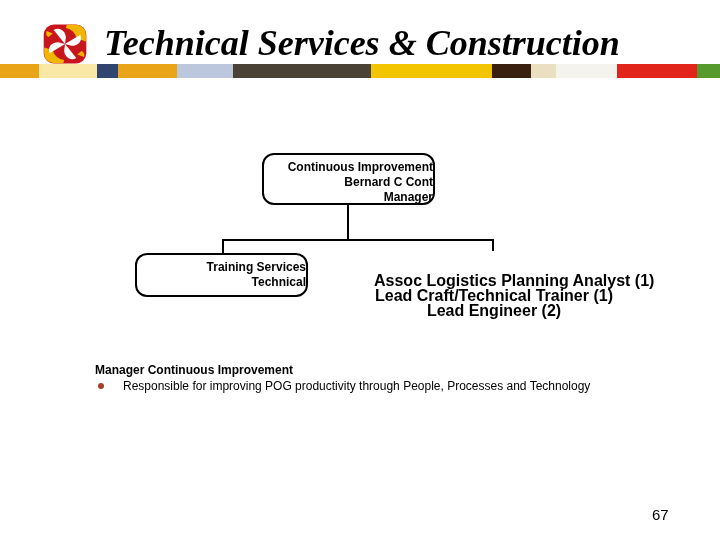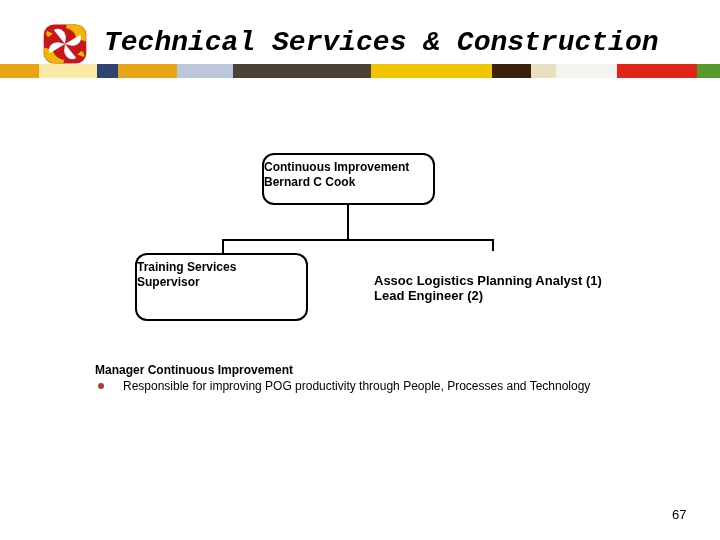--- a/index.html
+++ b/index.html
@@ -17,67 +17,67 @@
   
   .logo {
     position: absolute;
     left: 43px; top: 24px;
     width: 44px; height: 40px;
   }
   .slide-title {
     position: absolute;
     left: 104px; top: 26px;
     width: 560px;
-    font-family: Liberation Mono, monospace;
+    font-family: Liberation Serif, serif;
     font-style: italic;
     font-weight: bold;
-    font-size: 28px;
+    font-size: 36px;
     line-height: 34px;
     white-space: nowrap;
   }
 
   
   .color-band {
     position: absolute;
     left: 0; top: 64px;
     width: 720px; height: 14px;
     display: flex;
   }
   .color-band .seg { height: 100%; }
 
   
   .org-box {
     position: absolute;
     background: #ffffff;
     border: 2px solid #000;
     border-radius: 12px;
-    text-align: left;
+    text-align: right;
     font-weight: bold;
     font-size: 12px;
     line-height: 15px;
     padding-top: 5px;
   }
   .org-box-root { left: 262px; top: 153px; width: 173px; height: 52px; }
-  .org-box-left { left: 135px; top: 253px; width: 173px; height: 68px; }
+  .org-box-left { left: 135px; top: 253px; width: 173px; height: 44px; }
 
   
   .conn { position: absolute; background: #000; }
   .conn-v-root { left: 347px; top: 205px; width: 2px; height: 36px; }
   .conn-h      { left: 222px; top: 239px; width: 272px; height: 2px; }
   .conn-v-left { left: 222px; top: 239px; width: 2px; height: 15px; }
   .conn-v-right{ left: 492px; top: 239px; width: 2px; height: 12px; }
 
   
   .staff-list {
     position: absolute;
     left: 374px; top: 273px;
     width: 240px;
-    text-align: left;
+    text-align: center;
     font-weight: bold;
-    font-size: 13px;
+    font-size: 16px;
     line-height: 15px;
     white-space: nowrap;
   }
   .staff-list div { width: 100%; }
 
   
   .notes-heading {
     position: absolute;
     left: 95px; top: 363px;
     font-weight: bold;
@@ -97,22 +97,22 @@
     flex: 0 0 auto;
   }
   .notes-bullet-text {
     font-size: 12px;
     line-height: 14px;
     white-space: nowrap;
   }
 
   .page-number {
     position: absolute;
-    left: 672px; top: 508px;
-    font-size: 13px;
+    left: 652px; top: 508px;
+    font-size: 15px;
     line-height: 13px;
   }
 </style>
 </head>
 <body>
 
 <div class="slide">
 
   <div class="logo">
     <svg viewBox="0 0 100 92" width="44" height="40" xmlns="http://www.w3.org/2000/svg">
@@ -147,30 +147,32 @@
     <div class="seg" style="width: 23px; background-color: rgb(86, 154, 46);"></div>
   </div>
 
   <div class="conn conn-v-root"></div>
   <div class="conn conn-h"></div>
   <div class="conn conn-v-left"></div>
   <div class="conn conn-v-right"></div>
 
   <div class="org-box org-box-root">
     <div>Continuous Improvement</div>
-    <div>Bernard C Cook</div>
+    <div>Bernard C Cont</div>
+    <div>Manager</div>
   </div>
 
   <div class="org-box org-box-left">
     <div>Training Services</div>
-    <div>Supervisor</div>
+    <div>Technical</div>
   </div>
 
   <div class="staff-list">
     <div>Assoc Logistics Planning Analyst (1)</div>
+    <div>Lead Craft/Technical Trainer (1)</div>
     <div>Lead Engineer (2)</div>
   </div>
 
   <div class="notes-heading">Manager Continuous Improvement</div>
   <div class="notes-bullet-row">
     <span class="bullet-dot" style="background-color: rgb(165, 64, 45);"></span>
     <span class="notes-bullet-text">Responsible for improving POG productivity through People, Processes and Technology</span>
   </div>
 
   <div class="page-number">67</div>

